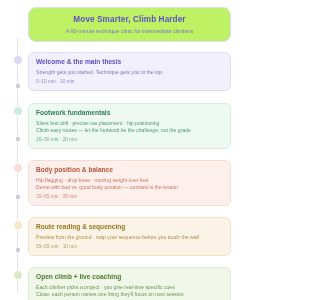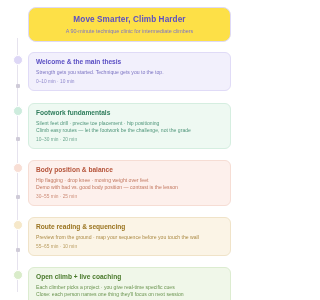--- a/index.html
+++ b/index.html
@@ -13,21 +13,21 @@
   .page {
     width: 251px;
     height: 300px;
     position: relative;
     padding: 4px 6px 0 6px;
   }
 
   
   .header {
     margin: 3px 14px 10px 22px;
-    background: #fde047;
+    background: #bef264;
     border: 1px solid #ded9f7;
     border-radius: 8px;
     padding: 7px 6px 7px 6px;
     text-align: center;
   }
   .header-title {
     font-size: 8.2px;
     font-weight: bold;
     color: #5b4fc4;
     letter-spacing: .1px;

